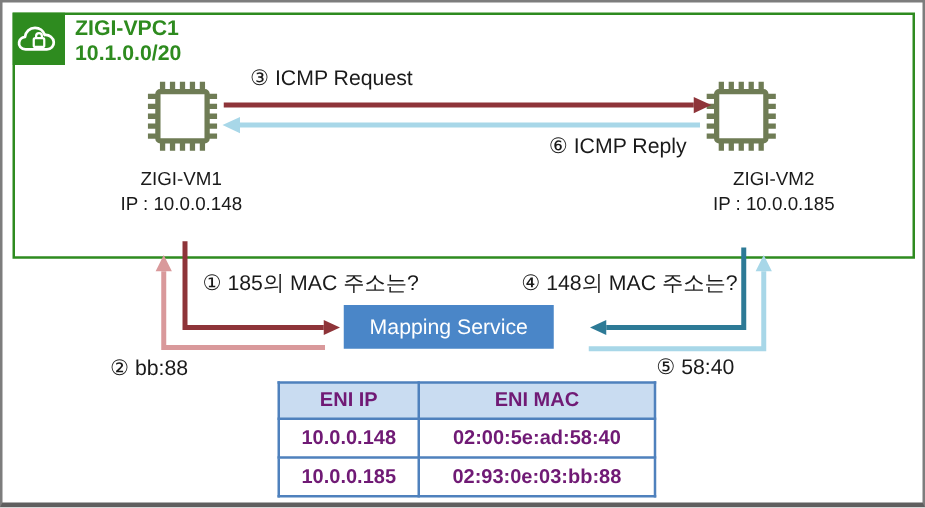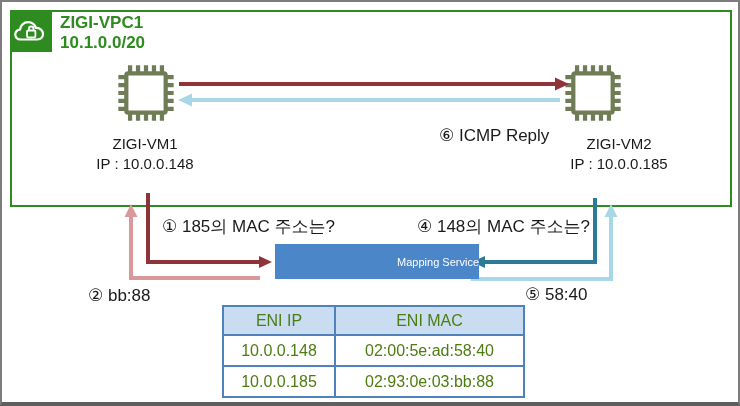--- a/index.html
+++ b/index.html
@@ -17,34 +17,34 @@
   .chip{width:60px;height:60px;}
   #chip1{left:114px;top:61px;}
   #chip2{left:561px;top:61px;}
   .vm-label{width:250px;text-align:center;font-size:15px;line-height:20px;color:#1a1a1a;}
   #vm1-label{left:18px;top:132px;}
   #vm2-label{left:492px;top:132px;}
 
   
   .flow-label{font-size:17px;color:#1a1a1a;}
   #icmp-request-label{left:198px;top:51px;}
-  #icmp-reply-label{left:437px;top:123px;}
+  #icmp-reply-label{left:437px;top:105px;}
   #query1-label{left:160px;top:213px;}
   #query2-label{left:415px;top:213px;}
   #answer1-label{left:86px;top:283px;}
   #answer2-label{left:523px;top:282px;}
 
   
-  #mapping-box{left:273px;top:242px;width:204px;height:35px;background:#4a86c8;color:#fff;
-               font-size:11px;display:flex;align-items:center;justify-content:flex-end;}
+  #mapping-box{left:273px;top:242px;width:168px;height:35px;background:#4a86c8;color:#fff;
+               font-size:17px;display:flex;align-items:center;justify-content:center;}
 
   
   #eni-table{left:220px;top:303px;border-collapse:collapse;table-layout:fixed;}
-  #eni-table th,#eni-table td{border:2px solid #4f81bd;font-size:16px;font-weight:400;
-               text-align:center;color:#4d7c0f;padding:0;}
+  #eni-table th,#eni-table td{border:2px solid #4f81bd;font-size:16px;font-weight:700;
+               text-align:center;color:#701a75;padding:0;}
   #eni-table th{background:#c9dcf1;height:27px;}
   #eni-table td{background:#fff;height:29px;}
   .col-ip{width:110px;}
   .col-mac{width:187px;}
 
   #arrow-layer{left:0;top:0;width:740px;height:406px;pointer-events:none;}
 </style>
 </head>
 <body>
 
@@ -121,20 +121,21 @@
       <path d="M593 196 V260 H483" stroke="#2d7a96" stroke-width="4" fill="none"></path>
       <polygon points="483,254 483,266 470,260" fill="#2d7a96"></polygon>
     </g>
 
     <g>
       <path d="M469 277 H609 V215" stroke="#a8d7e8" stroke-width="4" fill="none"></path>
       <polygon points="602.5,215 615.5,215 609,202" fill="#a8d7e8"></polygon>
     </g>
   </svg>
 
+  <div id="icmp-request-label" class="abs flow-label nowrap">③ ICMP Request</div>
   <div id="icmp-reply-label" class="abs flow-label nowrap">⑥ ICMP Reply</div>
   <div id="query1-label" class="abs flow-label nowrap">① 185의 MAC 주소는?</div>
   <div id="query2-label" class="abs flow-label nowrap">④ 148의 MAC 주소는?</div>
   <div id="answer1-label" class="abs flow-label nowrap">② bb:88</div>
   <div id="answer2-label" class="abs flow-label nowrap">⑤ 58:40</div>
 
   <div id="mapping-box" class="abs">
     <span>Mapping Service</span>
   </div>
 

